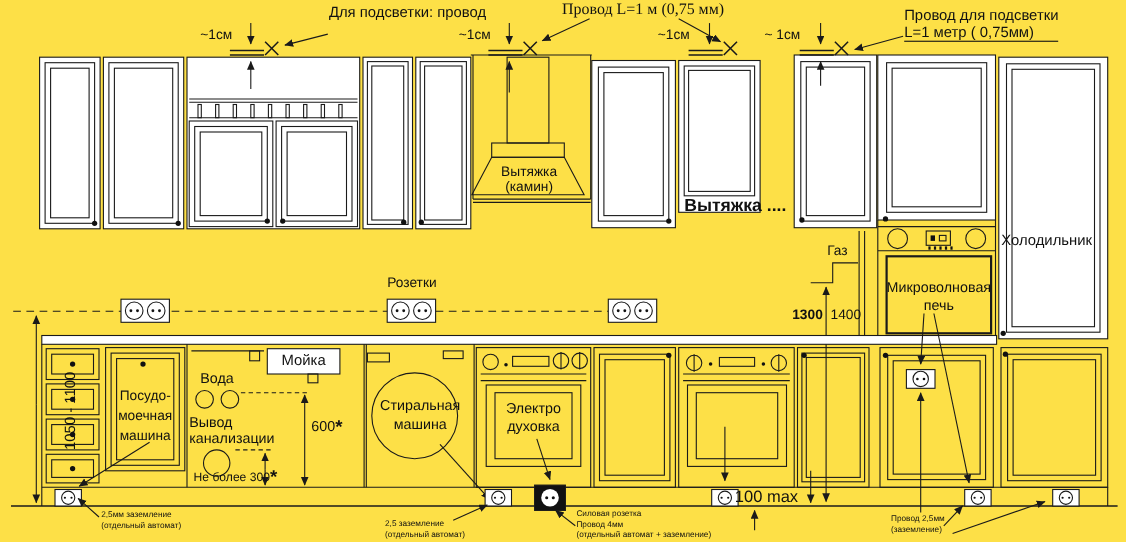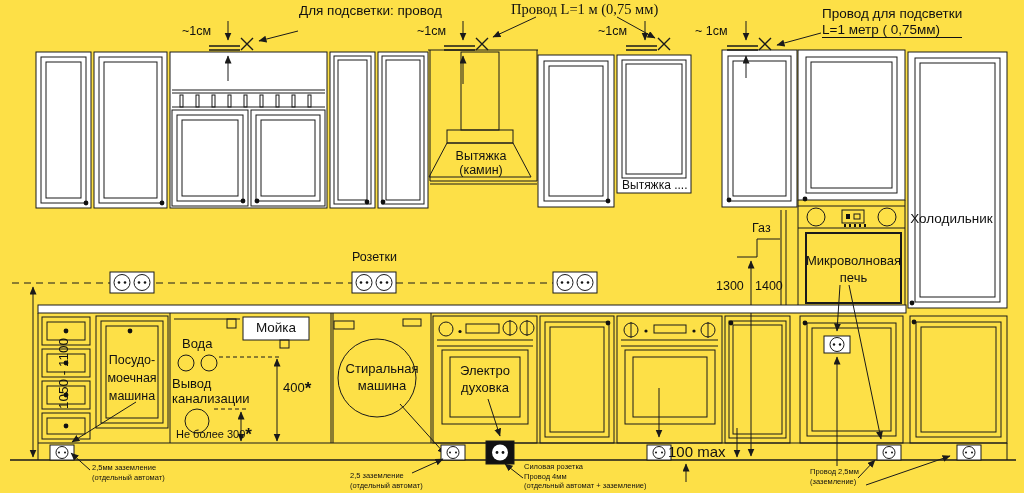--- a/index.html
+++ b/index.html
@@ -3,21 +3,21 @@
 <meta charset="utf-8">
 <style>
   html,body{margin:0;padding:0;background:#fff;}
   #stage{position:relative;width:1024px;height:493px;background:#fde047;overflow:hidden;
          font-family:"Liberation Sans",sans-serif;color:#111;}
   #linework{position:absolute;left:0;top:0;}
   .lbl{position:absolute;white-space:nowrap;color:#111;line-height:1.15;}
   .s13{font-size:13px;}
   .s135{font-size:13.5px;}
   .s125{font-size:12.5px;}
-  .s12{font-size:12px;}
+  .s12{font-size:16px;font-weight:bold;}
   .s11{font-size:11px;}
   .s15{font-size:15px;}
   .s75{font-size:7.5px;line-height:9.5px;}
   .serif{font-family:"Liberation Serif",serif;font-size:14.5px;}
   .ctr{text-align:center;}
   .u{border-bottom:1.2px solid #111;padding-bottom:0px;}
   .star{font-size:17px;font-weight:bold;vertical-align:-2px;line-height:0;}
   .rot{writing-mode:vertical-rl;transform:rotate(180deg);display:flex;
        align-items:center;justify-content:center;}
   .ln{display:block;}
@@ -387,39 +387,39 @@
   <span class="ln">Вытяжка</span>
   <span class="ln">(камин)</span>
 </div>
 <div class="lbl s12" style="left:622px;top:179px;">Вытяжка  ....</div>
 <div class="lbl s135 ctr" style="left:908px;top:211px;width:87px;">Холодильник</div>
 <div class="lbl s13 ctr" style="left:806px;top:242px;width:95px;line-height:17px;margin-top:10px;">
   <span class="ln">Микроволновая</span>
   <span class="ln">печь</span>
 </div>
 <div class="lbl s125" style="left:752px;top:221px;">Газ</div>
-<div class="lbl s125" style="left:716px;top:279px;width:32px;text-align:left;">1300</div>
+<div class="lbl s125" style="left:716px;top:279px;width:32px;text-align:right;font-weight:bold;">1300</div>
 <div class="lbl s125" style="left:755px;top:279px;">1400</div>
 <div class="lbl s125 ctr" style="left:352px;top:250px;width:44px;">Розетки</div>
 
 <div class="lbl s135 rot" style="left:53px;top:303px;height:140px;width:22px;">1050 - 1100</div>
 
 <div class="lbl s125 ctr" style="left:97px;top:351px;width:70px;line-height:18px;">
   <span class="ln">Посудо-</span>
   <span class="ln">моечная</span>
   <span class="ln">машина</span>
 </div>
 <div class="lbl s135 ctr" style="left:243px;top:320px;width:66px;">Мойка</div>
 <div class="lbl s13" style="left:182px;top:337px;">Вода</div>
 <div class="lbl s13" style="left:172px;top:376px;line-height:15px;">
   <span class="ln">Вывод</span>
   <span class="ln">канализации</span>
 </div>
 <div class="lbl s11" style="left:176px;top:428px;"><span>Не более 300</span><span class="star">*</span></div>
-<div class="lbl s13" style="left:283px;top:381px;"><span>400</span><span class="star">*</span></div>
+<div class="lbl s13" style="left:283px;top:381px;"><span>600</span><span class="star">*</span></div>
 
 <div class="lbl s13 ctr" style="left:338px;top:360px;width:88px;line-height:17px;">
   <span class="ln">Стиральная</span>
   <span class="ln">машина</span>
 </div>
 <div class="lbl s13 ctr" style="left:443px;top:362px;width:84px;line-height:17px;">
   <span class="ln">Электро</span>
   <span class="ln">духовка</span>
 </div>
 <div class="lbl s15" style="left:668px;top:443px;">100 max</div>

